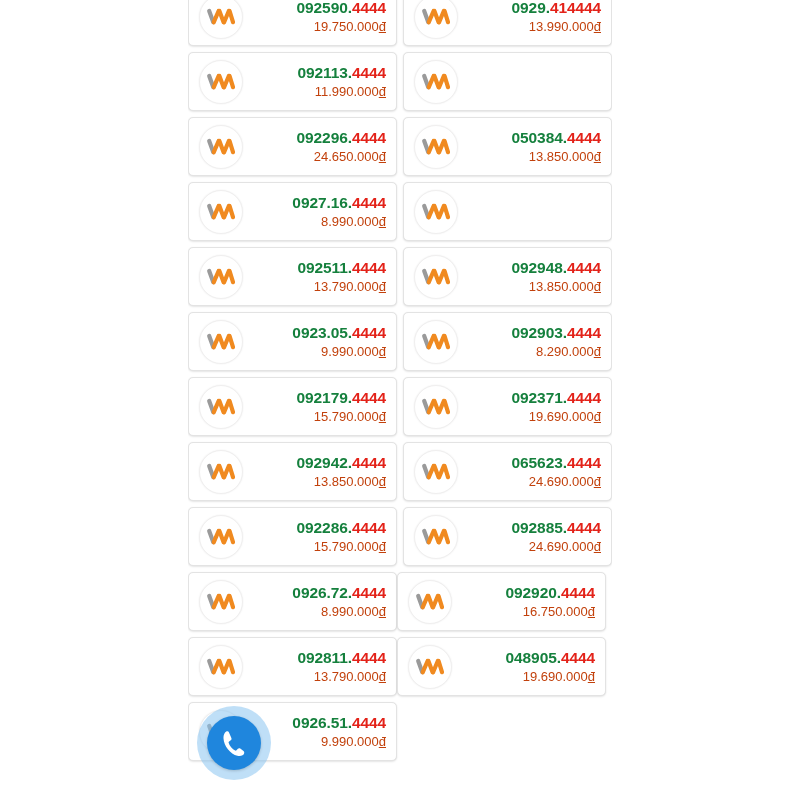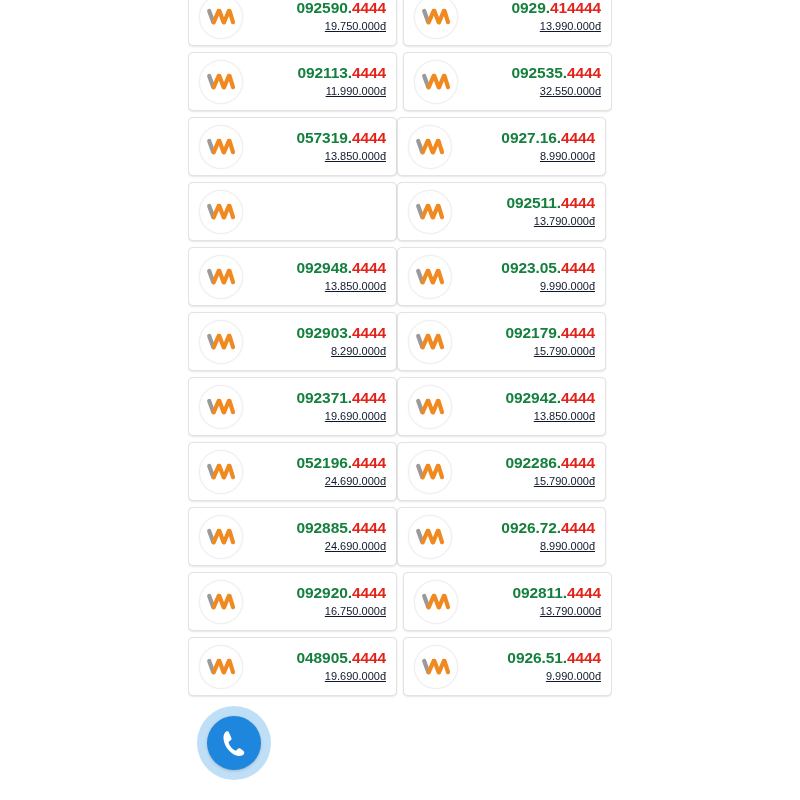--- a/index.html
+++ b/index.html
@@ -92,26 +92,25 @@
     font-size: 15.5px;
     font-weight: bold;
     letter-spacing: -0.1px;
     line-height: 19px;
     white-space: nowrap;
   }
   .msisdn .prefix { color: #15803d; }
   .msisdn .suffix { color: #e32219; }
 
   .price {
-    font-size: 11px;
-    color: #0f172a;
+    font-size: 13px;
+    color: #c2410c;
     line-height: 17px;
     margin-top: 1px;
     white-space: nowrap;
-    text-decoration: underline;
   }
   .price .dong {
     text-decoration: underline;
   }
 
   
   #call-fab {
     position: absolute;
     left: 197px;
     top: 706px;
@@ -207,41 +206,56 @@
                 <g stroke-linecap="round" stroke-linejoin="round" fill="none" stroke-width="4.2">
                   <path d="M3.2 5.0 L7.3 16.2" stroke="#9a9a9a"></path>
                   <path d="M7.8 16.2 L12.6 5.0" stroke="#f08a20"></path>
                   <path d="M13.4 5.0 L17.6 16.2" stroke="#f08a20"></path>
                   <path d="M18.1 16.2 L22.8 5.0" stroke="#f08a20"></path>
                   <path d="M23.6 5.0 L27.0 16.2" stroke="#f08a20"></path>
                 </g>
               </svg>
             </span>
           </div>
-          <div class="card-text">
-            <div class="msisdn"><span class="prefix">092535.</span><span class="suffix">4444</span></div>
-            <div class="price"><span>32.550.000</span><span class="dong">đ</span></div>
-          </div>
-        </div>
-        <div class="card col-right">
-          <div class="avatar">
-            <span>
-              <svg width="30" height="22" viewBox="0 0 30 22" aria-hidden="true">
-                <g stroke-linecap="round" stroke-linejoin="round" fill="none" stroke-width="4.2">
-                  <path d="M3.2 5.0 L7.3 16.2" stroke="#9a9a9a"></path>
-                  <path d="M7.8 16.2 L12.6 5.0" stroke="#f08a20"></path>
-                  <path d="M13.4 5.0 L17.6 16.2" stroke="#f08a20"></path>
-                  <path d="M18.1 16.2 L22.8 5.0" stroke="#f08a20"></path>
-                  <path d="M23.6 5.0 L27.0 16.2" stroke="#f08a20"></path>
-                </g>
-              </svg>
-            </span>
-          </div>
-          <div class="card-text">
-            <div class="msisdn"><span class="prefix">057319.</span><span class="suffix">4444</span></div>
+        </div>
+        <div class="card col-left">
+          <div class="avatar">
+            <span>
+              <svg width="30" height="22" viewBox="0 0 30 22" aria-hidden="true">
+                <g stroke-linecap="round" stroke-linejoin="round" fill="none" stroke-width="4.2">
+                  <path d="M3.2 5.0 L7.3 16.2" stroke="#9a9a9a"></path>
+                  <path d="M7.8 16.2 L12.6 5.0" stroke="#f08a20"></path>
+                  <path d="M13.4 5.0 L17.6 16.2" stroke="#f08a20"></path>
+                  <path d="M18.1 16.2 L22.8 5.0" stroke="#f08a20"></path>
+                  <path d="M23.6 5.0 L27.0 16.2" stroke="#f08a20"></path>
+                </g>
+              </svg>
+            </span>
+          </div>
+          <div class="card-text">
+            <div class="msisdn"><span class="prefix">092296.</span><span class="suffix">4444</span></div>
+            <div class="price"><span>24.650.000</span><span class="dong">đ</span></div>
+          </div>
+        </div>
+        <div class="card col-right">
+          <div class="avatar">
+            <span>
+              <svg width="30" height="22" viewBox="0 0 30 22" aria-hidden="true">
+                <g stroke-linecap="round" stroke-linejoin="round" fill="none" stroke-width="4.2">
+                  <path d="M3.2 5.0 L7.3 16.2" stroke="#9a9a9a"></path>
+                  <path d="M7.8 16.2 L12.6 5.0" stroke="#f08a20"></path>
+                  <path d="M13.4 5.0 L17.6 16.2" stroke="#f08a20"></path>
+                  <path d="M18.1 16.2 L22.8 5.0" stroke="#f08a20"></path>
+                  <path d="M23.6 5.0 L27.0 16.2" stroke="#f08a20"></path>
+                </g>
+              </svg>
+            </span>
+          </div>
+          <div class="card-text">
+            <div class="msisdn"><span class="prefix">050384.</span><span class="suffix">4444</span></div>
             <div class="price"><span>13.850.000</span><span class="dong">đ</span></div>
           </div>
         </div>
         <div class="card col-left">
           <div class="avatar">
             <span>
               <svg width="30" height="22" viewBox="0 0 30 22" aria-hidden="true">
                 <g stroke-linecap="round" stroke-linejoin="round" fill="none" stroke-width="4.2">
                   <path d="M3.2 5.0 L7.3 16.2" stroke="#9a9a9a"></path>
                   <path d="M7.8 16.2 L12.6 5.0" stroke="#f08a20"></path>
@@ -413,21 +427,21 @@
                   <path d="M3.2 5.0 L7.3 16.2" stroke="#9a9a9a"></path>
                   <path d="M7.8 16.2 L12.6 5.0" stroke="#f08a20"></path>
                   <path d="M13.4 5.0 L17.6 16.2" stroke="#f08a20"></path>
                   <path d="M18.1 16.2 L22.8 5.0" stroke="#f08a20"></path>
                   <path d="M23.6 5.0 L27.0 16.2" stroke="#f08a20"></path>
                 </g>
               </svg>
             </span>
           </div>
           <div class="card-text">
-            <div class="msisdn"><span class="prefix">052196.</span><span class="suffix">4444</span></div>
+            <div class="msisdn"><span class="prefix">065623.</span><span class="suffix">4444</span></div>
             <div class="price"><span>24.690.000</span><span class="dong">đ</span></div>
           </div>
         </div>
         <div class="card col-left">
           <div class="avatar">
             <span>
               <svg width="30" height="22" viewBox="0 0 30 22" aria-hidden="true">
                 <g stroke-linecap="round" stroke-linejoin="round" fill="none" stroke-width="4.2">
                   <path d="M3.2 5.0 L7.3 16.2" stroke="#9a9a9a"></path>
                   <path d="M7.8 16.2 L12.6 5.0" stroke="#f08a20"></path>

